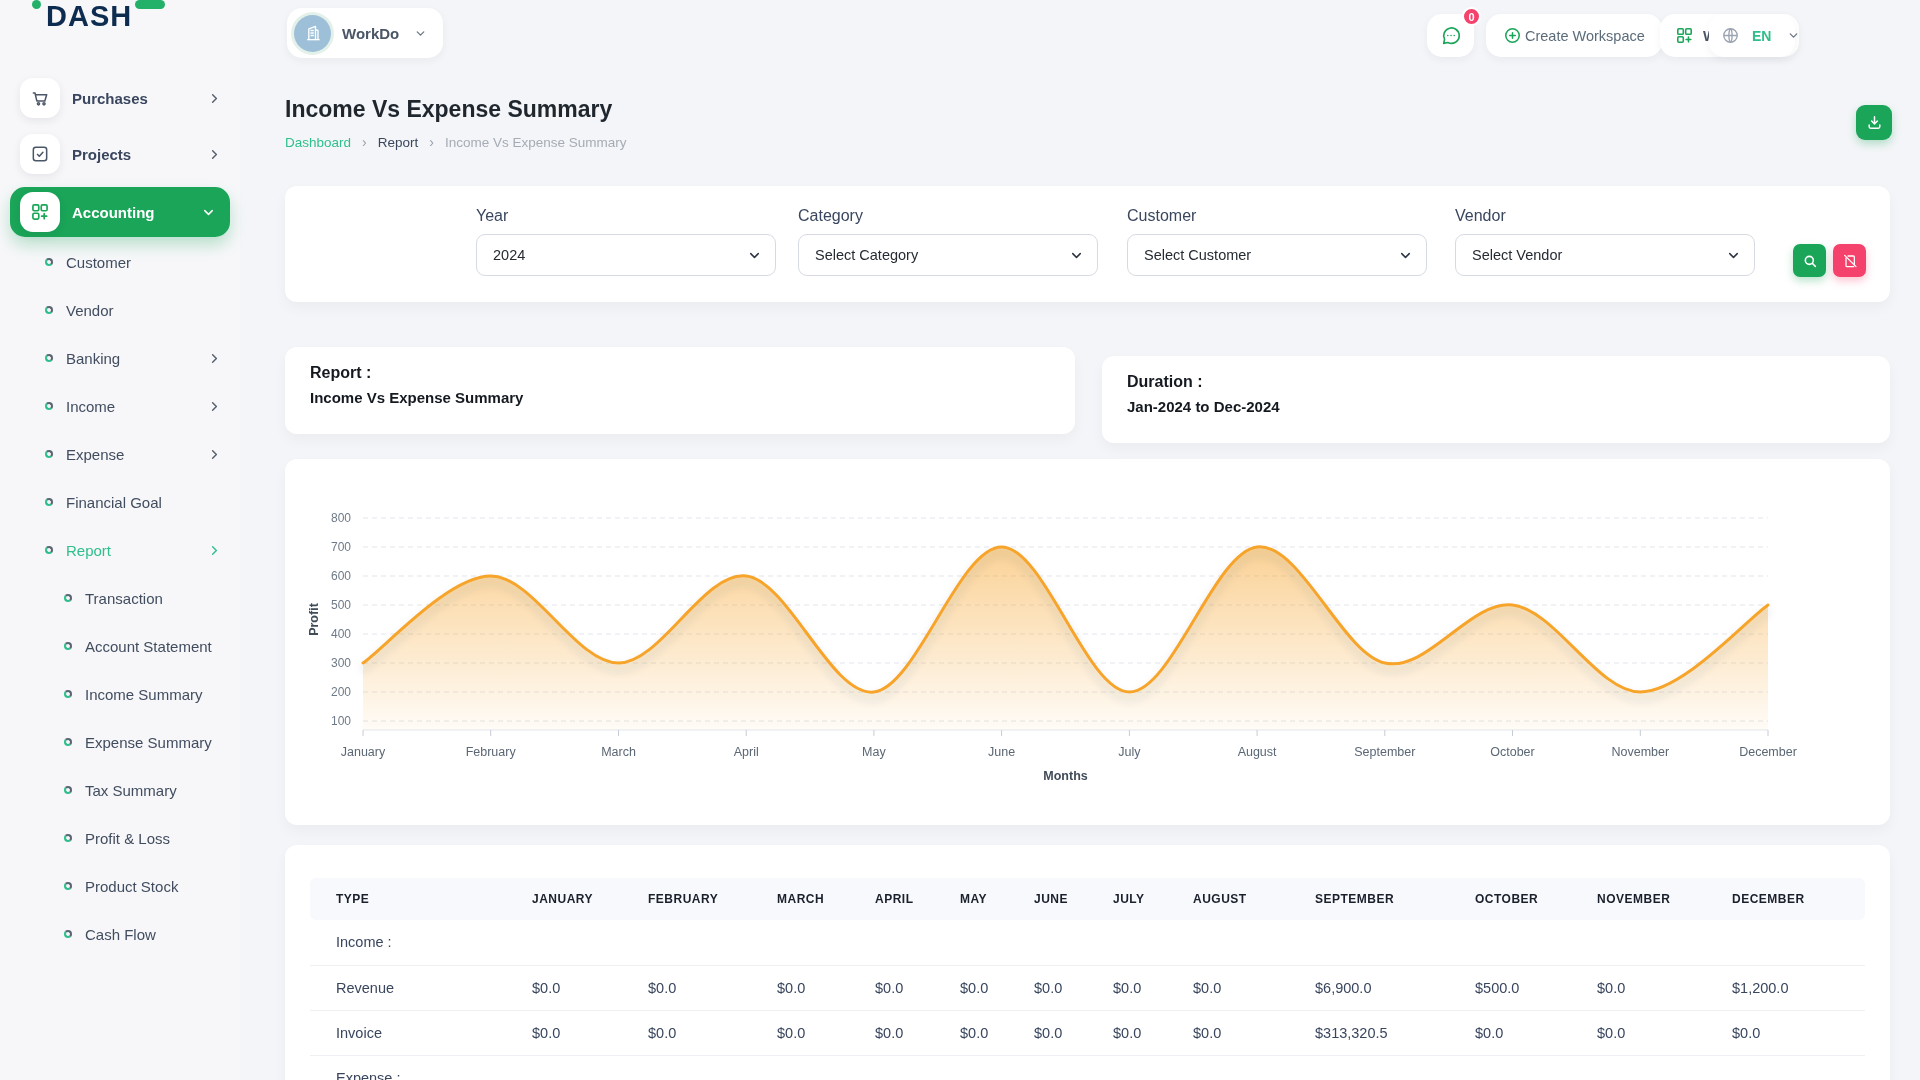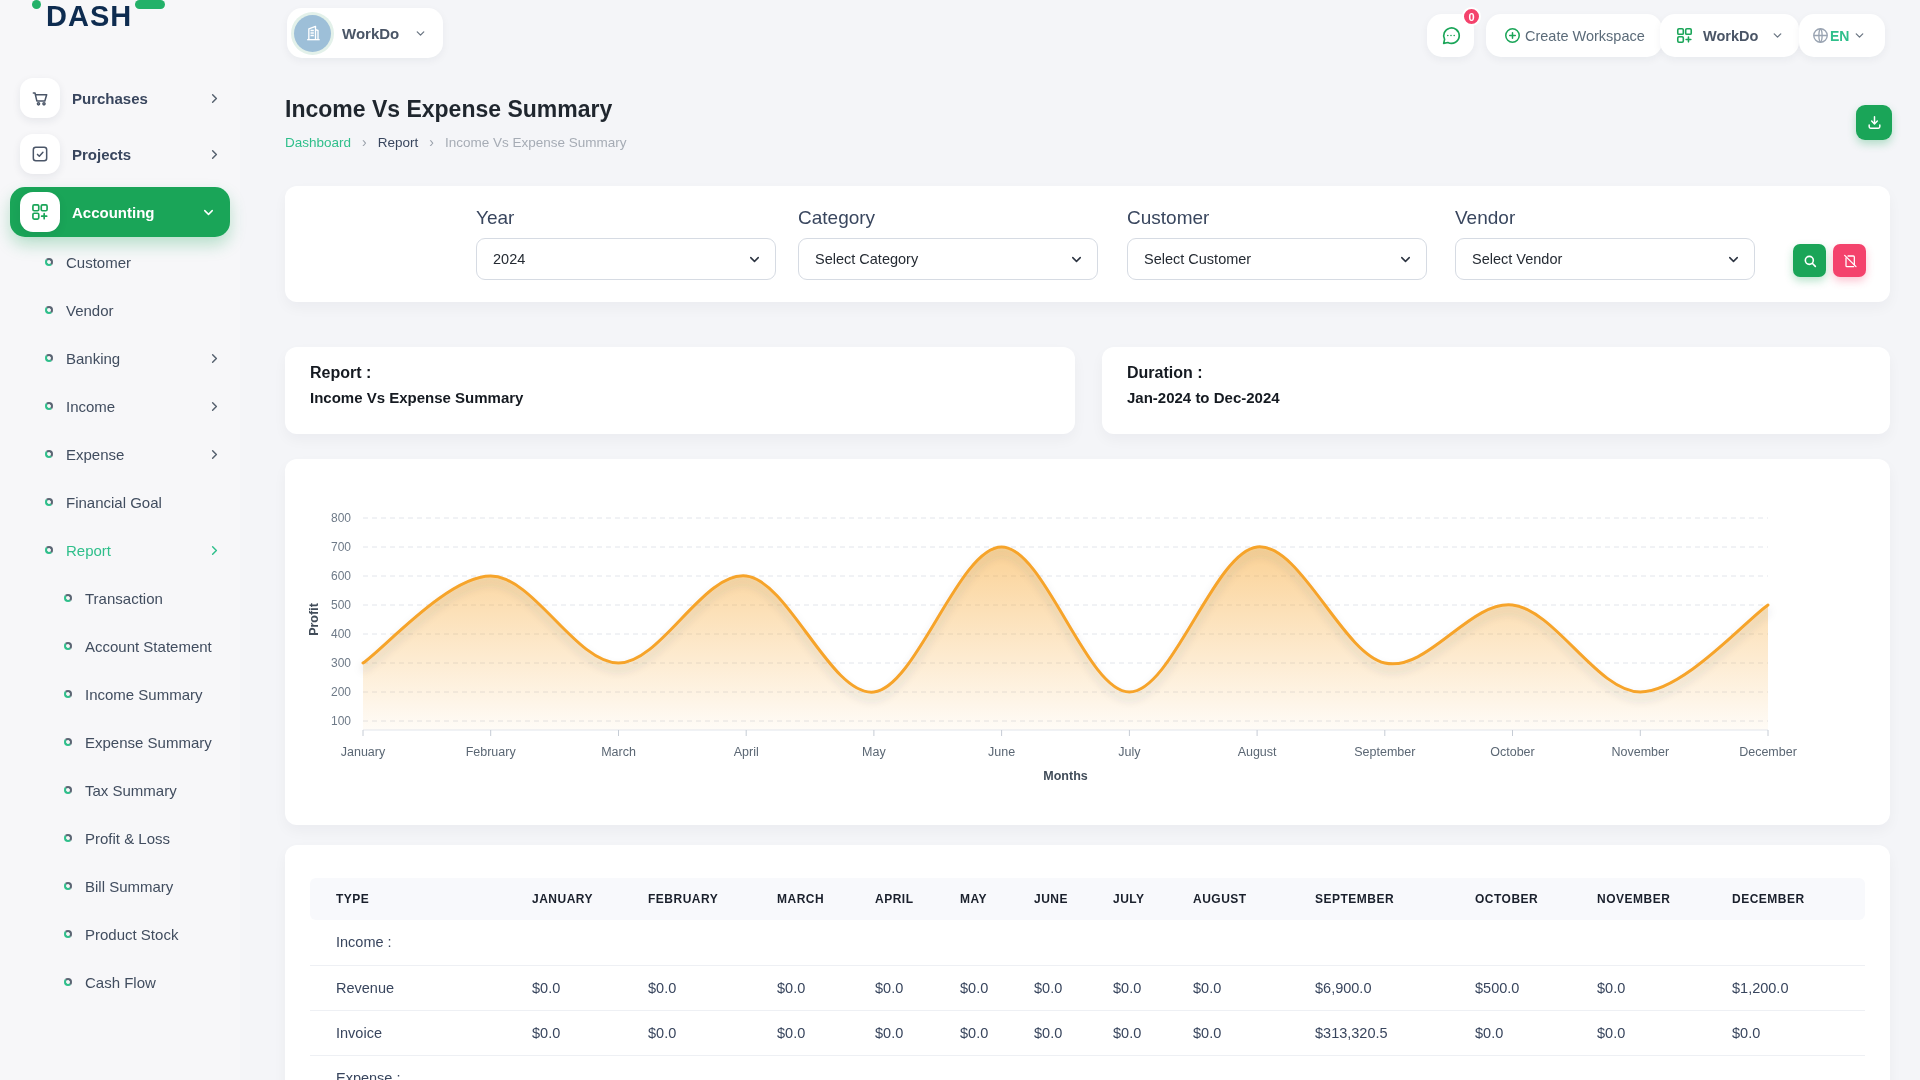--- a/index.html
+++ b/index.html
@@ -44,21 +44,21 @@
   .ws-pill .pill-label{font-size:15px;font-weight:600;color:#4a5566}
   .chat-btn{left:1427px;top:14px;width:47px;height:43px;justify-content:center}
   .chat-btn svg{width:22px;height:22px}
   .badge{position:absolute;top:-7px;right:-7px;width:19px;height:19px;border-radius:50%;background:#f4426c;
     color:#fff;font-size:11px;font-weight:700;display:flex;align-items:center;justify-content:center;
     border:2px solid #fff}
   .create-btn{left:1486px;top:14px;height:43px;padding:0 17px;gap:3px}
   .create-btn .pill-label{font-size:14.5px;color:#5b6b79}
   .app-btn{left:1660px;top:14px;height:43px;padding:0 15px;gap:9px}
   .app-btn .pill-label{font-size:14.5px;font-weight:600;color:#4a5566}
-  .lang-btn{left:1799px;top:14px;height:43px;width:86px;padding:0 12px;gap:0}
+  .lang-btn{left:1709px;top:14px;height:43px;width:86px;padding:0 12px;gap:12px}
   .lang-btn .pill-label{font-size:14px;font-weight:700;color:#2fbf8b}
   .pill .dd{display:flex;color:#6b7683;margin-left:4px}
   .pill .dd svg{width:13px;height:13px}
   .pill-ic{display:flex}
   .pill-ic svg{width:19px;height:19px}
 
   
   .page-title{position:absolute;left:285px;top:96px;font-size:23px;font-weight:700;color:#1f262e}
   .breadcrumb{position:absolute;left:285px;top:134px;font-size:13.5px;display:flex;align-items:center}
   .bc-link{color:#2fbf8b;cursor:pointer}
@@ -68,34 +68,34 @@
   .dl-btn{position:absolute;left:1856px;top:105px;width:36px;height:35px;border:none;border-radius:9px;
     background:#1aa558;display:flex;align-items:center;justify-content:center;cursor:pointer;
     box-shadow:0 4px 9px rgba(26,165,88,.3)}
   .dl-btn svg{width:17px;height:17px}
 
   
   .card{position:absolute;background:#fff;border-radius:12px;box-shadow:0 6px 14px rgba(18,32,51,.04)}
   .filter-card{left:285px;top:186px;width:1605px;height:116px}
   .f-field{position:absolute;top:21px;width:300px}
   .f0{left:191px}.f1{left:513px}.f2{left:842px}.f3{left:1170px}
-  .f-label{font-size:19px;color:#39465e;margin-bottom:9px}
+  .f-label{font-size:16px;color:#39465e;margin-bottom:9px}
   .sel{height:42px;background:#fff;border:1px solid #d6dbe3;border-radius:9px;display:flex;align-items:center;
     padding:0 38px 0 16px;font-size:14.5px;color:#252b33;position:relative;cursor:pointer}
   .sel .sel-chev{position:absolute;right:13px;top:13px;color:#2b3340;display:flex}
   .sel .sel-chev svg{width:15px;height:15px}
   .icon-btn{position:absolute;top:58px;width:33px;height:33px;border:none;border-radius:7px;cursor:pointer;
     display:flex;align-items:center;justify-content:center}
   .icon-btn svg{width:16px;height:16px}
   .btn-search{left:1508px;background:#1aa558;box-shadow:0 4px 9px rgba(26,165,88,.3)}
   .btn-reset{left:1548px;background:#f4426c;box-shadow:0 4px 9px rgba(244,66,108,.3)}
 
   .sum-card{padding:17px 25px}
   .sum-0{left:285px;top:347px;width:790px;height:87px}
-  .sum-1{left:1102px;top:347px;width:788px;height:87px}
+  .sum-1{left:1102px;top:356px;width:788px;height:87px}
   .sum-title{font-size:16px;font-weight:700;color:#151a21}
   .sum-value{font-size:15px;font-weight:700;color:#151a21;margin-top:7px}
 
   .chart-card{left:285px;top:459px;width:1605px;height:366px}
   #chart-holder{width:100%;height:100%}
 
   .table-card{left:285px;top:845px;width:1605px;height:300px;padding:33px 25px 0}
   table{width:1555px;border-collapse:collapse;table-layout:fixed}
   thead th{background:#f8f9fc;height:42px;text-align:left;font-size:12px;font-weight:700;
     letter-spacing:.5px;color:#1a202c;padding-left:26px}
@@ -226,24 +226,20 @@
           <span class="bullet"></span>
           <span class="si-label">Expense Summary</span>
         </div>
         <div class="si subsub">
           <span class="bullet"></span>
           <span class="si-label">Tax Summary</span>
         </div>
         <div class="si subsub">
           <span class="bullet"></span>
           <span class="si-label">Profit &amp; Loss</span>
-        </div>
-        <div class="si subsub">
-          <span class="bullet"></span>
-          <span class="si-label">Bill Summary</span>
         </div>
         <div class="si subsub">
           <span class="bullet"></span>
           <span class="si-label">Product Stock</span>
         </div>
         <div class="si subsub">
           <span class="bullet"></span>
           <span class="si-label">Cash Flow</span>
         </div>
       </nav>

